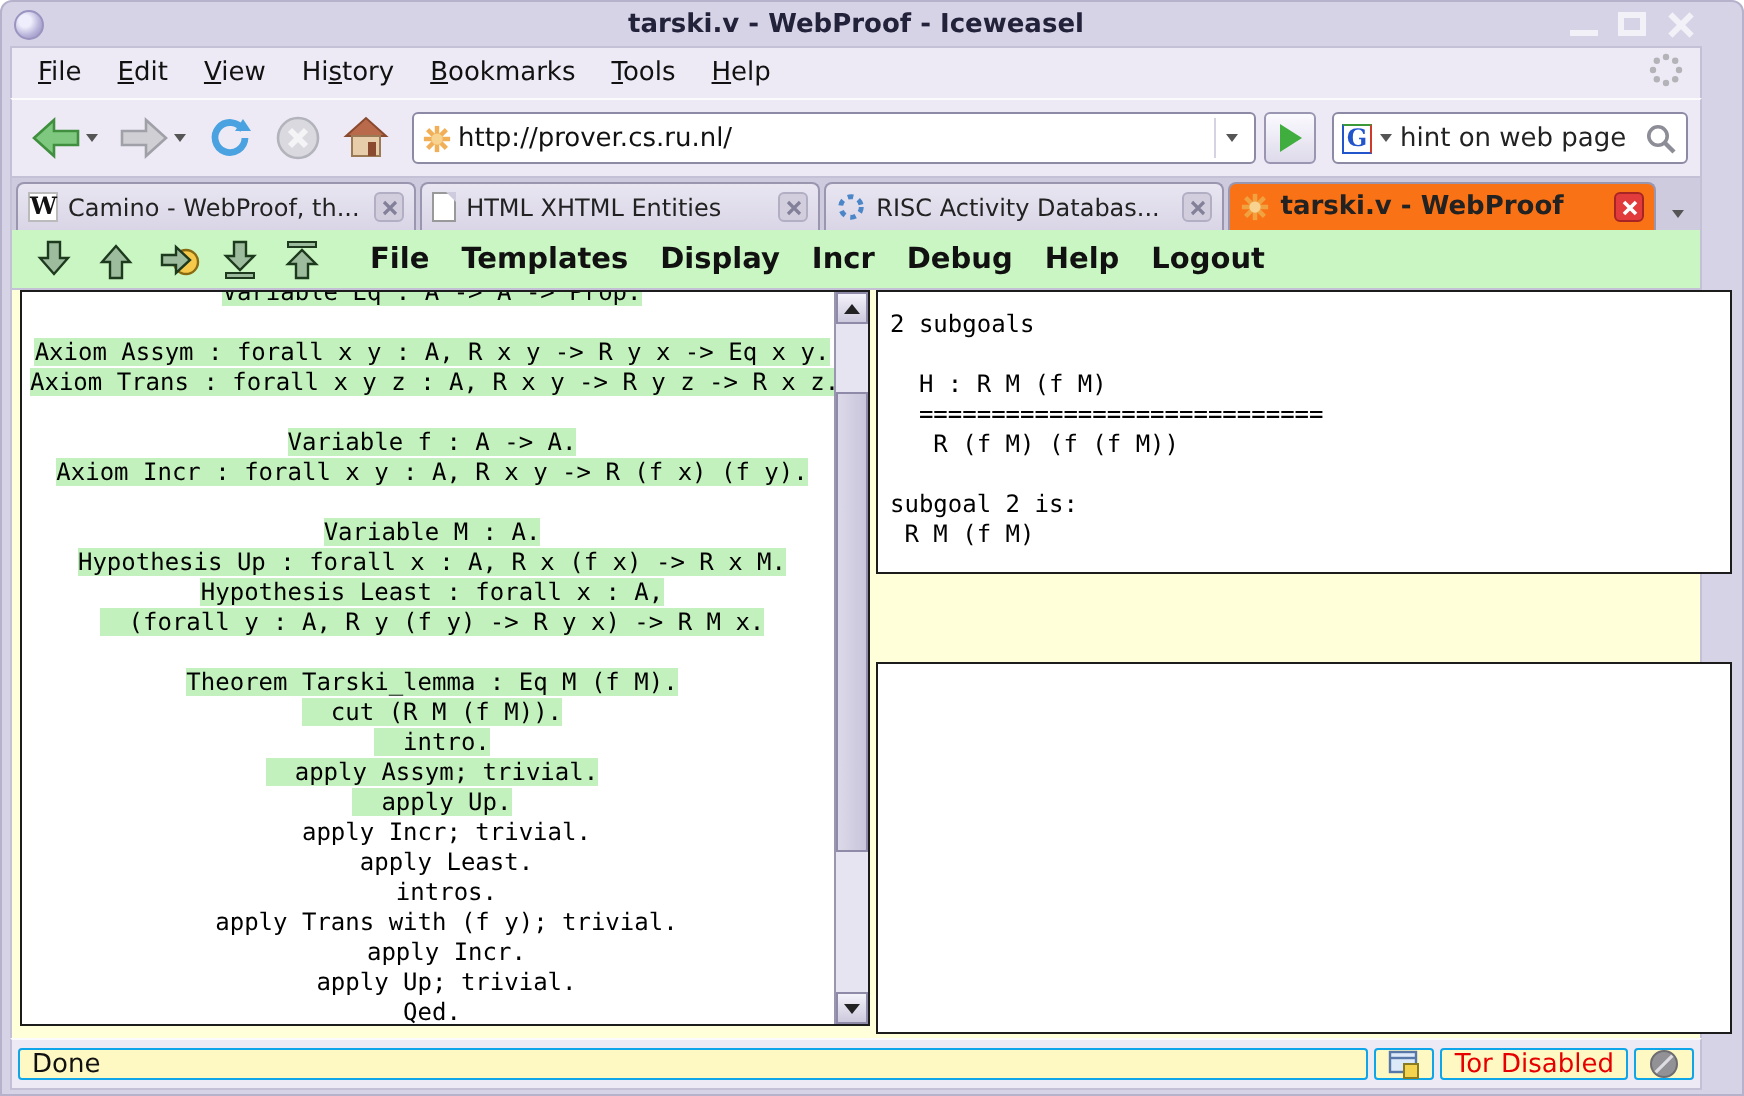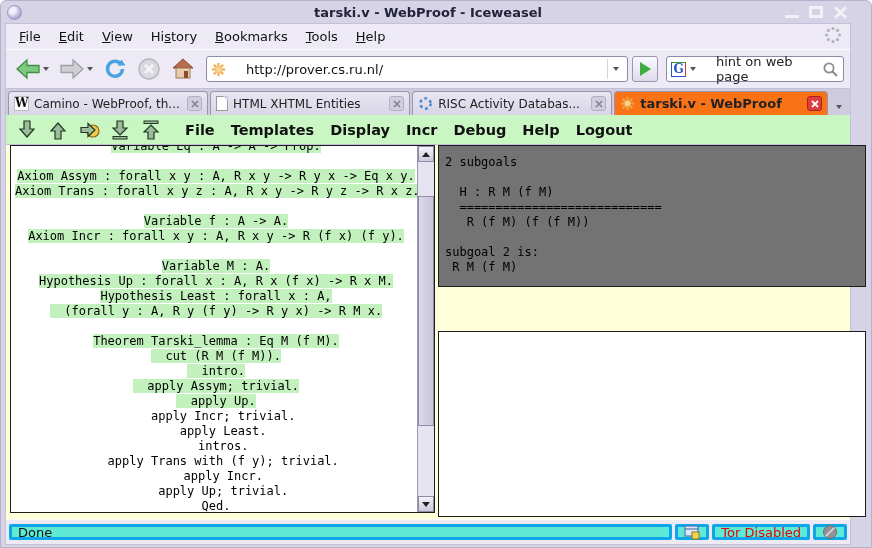--- a/index.html
+++ b/index.html
@@ -25,35 +25,35 @@
      display:flex; align-items:center; font-size:13px; color:#111; padding:0 4px; position:relative;}
   .menu-item{ padding:4px 9px; }
   .throbber{ margin-left:auto; margin-right:4px; }
   
   .navbar{ height:40px; background:#edeaf5; border:1px solid #c4c0d6; border-top:1px solid #fbfafd;
      display:flex; align-items:center; padding:0 6px; gap:4px;}
   .navbtn{ display:flex; align-items:center; gap:2px; padding:2px 3px; border-radius:3px;}
   .dd{ width:0; height:0; border-left:3px solid transparent; border-right:3px solid transparent;
        border-top:4px solid #555; }
   .urlbar{ flex:1; height:26px; background:#fff; border:1px solid #8d8aa5; border-radius:3px;
-     display:flex; align-items:center; padding:0 4px; gap:20px; margin-left:4px;}
+     display:flex; align-items:center; padding:0 4px; gap:3px; margin-left:4px;}
   .url-text{ flex:1; font-size:13px; color:#111; }
   .url-dd{ width:16px; height:20px; display:flex; align-items:center; justify-content:center;
      border-left:1px solid #d5d2e2; }
   .gobtn{ width:26px; height:26px; border:1px solid #9a96b2; border-radius:3px;
      background:linear-gradient(#fbfafe,#dedaeb); display:flex; align-items:center; justify-content:center;}
   .gotri{ width:0; height:0; border-top:7px solid transparent; border-bottom:7px solid transparent;
      border-left:11px solid #3fae3f; }
   .searchbox{ width:178px; height:26px; background:#fff; border:1px solid #8d8aa5; border-radius:3px;
      display:flex; align-items:center; padding:0 4px; gap:4px; margin-left:4px;}
   .gicon{ width:15px; height:15px; font-size:12px; font-weight:bold; color:#2255cc;
      font-family:"DejaVu Serif","Liberation Serif",serif; text-align:center; line-height:13px;
      border-top:1.5px solid #3a9a3a; border-right:1.5px solid #d03a2a;
      border-bottom:1.5px solid #2255cc; border-left:1.5px solid #2255cc; background:#fff;}
-  .search-text{ flex:1; font-size:13px; color:#222;margin-left:16px; }
+  .search-text{ flex:1; font-size:13px; color:#222; }
   
   .tabbar{ height:26px; background:#cfcbdf; border-left:1px solid #c4c0d6; border-right:1px solid #c4c0d6;
      display:flex; align-items:flex-end; padding:2px 2px 0 2px; gap:2px;}
   .tab{ width:204px; height:24px; background:linear-gradient(#e9e6f2,#d9d5e6); border:1px solid #9a96b0;
      border-bottom:none; border-radius:4px 4px 0 0; display:flex; align-items:center; gap:5px;
      padding:0 5px; font-size:12px; color:#222;}
   .tab .tab-label{ flex:1; overflow:hidden; white-space:nowrap; }
   .tab.active{ width:218px; background:#f97316; font-weight:bold; font-size:13px;}
   .tab-close{ width:15px; height:15px; border-radius:3px; background:#d2cede; border:1px solid #b2aec4;
      display:flex; align-items:center; justify-content:center; }
@@ -80,30 +80,30 @@
   .code-line span.hl{ background:#c3f1bd; }
   .vscroll{ position:absolute; right:0; top:0; bottom:0; width:17px; background:#e6e4f0;
      border-left:1px solid #9a96b0;}
   .sbtn{ position:absolute; left:0; width:16px; height:16px; background:linear-gradient(#f4f2fa,#cdc9dd);
      border:1px solid #8e8aa8; display:flex; align-items:center; justify-content:center;}
   .sbtn.up{ top:0; } .sbtn.down{ bottom:0; }
   .tri-up{ width:0;height:0;border-left:4px solid transparent;border-right:4px solid transparent;border-bottom:5px solid #222;}
   .tri-down{ width:0;height:0;border-left:4px solid transparent;border-right:4px solid transparent;border-top:5px solid #222;}
   .sthumb{ position:absolute; left:0; top:50px; width:16px; height:230px;
      background:linear-gradient(90deg,#dcd9e9,#c9c5db); border:1px solid #8e8aa8;}
-  .goalbox{ position:absolute; left:432px; top:0; width:428px; height:142px; background:#737373;
+  .goalbox{ position:absolute; left:432px; top:0; width:428px; height:142px; background:#ffffff;
      border:1px solid #1c1c1c; overflow:hidden;}
   .goalbox pre{ font-family:"DejaVu Sans Mono","Liberation Mono",monospace; font-size:12px;
      line-height:15px; padding:9px 6px; color:#000;}
   .auxbox{ position:absolute; left:432px; top:186px; width:428px; height:186px; background:#fff;
      border:1px solid #1c1c1c;}
   
   .statusbar{ height:26px; background:#edeaf5; border:1px solid #c4c0d6; border-top:1px solid #fbfafd;
      display:flex; align-items:center; gap:3px; padding:2px 3px; font-size:13px; color:#111;}
-  .spanel{ height:16px; border:3px solid #0ea5e9; border-radius:2px; display:flex; align-items:center; padding:0 6px; background:#5eead4;}
+  .spanel{ height:16px; border:1px solid #0ea5e9; border-radius:2px; display:flex; align-items:center; padding:0 6px; background:#fef9c3;}
   .status-field{ flex:1; }
   .tor-label{ color:#e60000; white-space:nowrap; }
 </style>
 </head>
 <body>
 
 <div class="window">
 
   <div class="titlebar">
     <div class="app-icon"></div>

